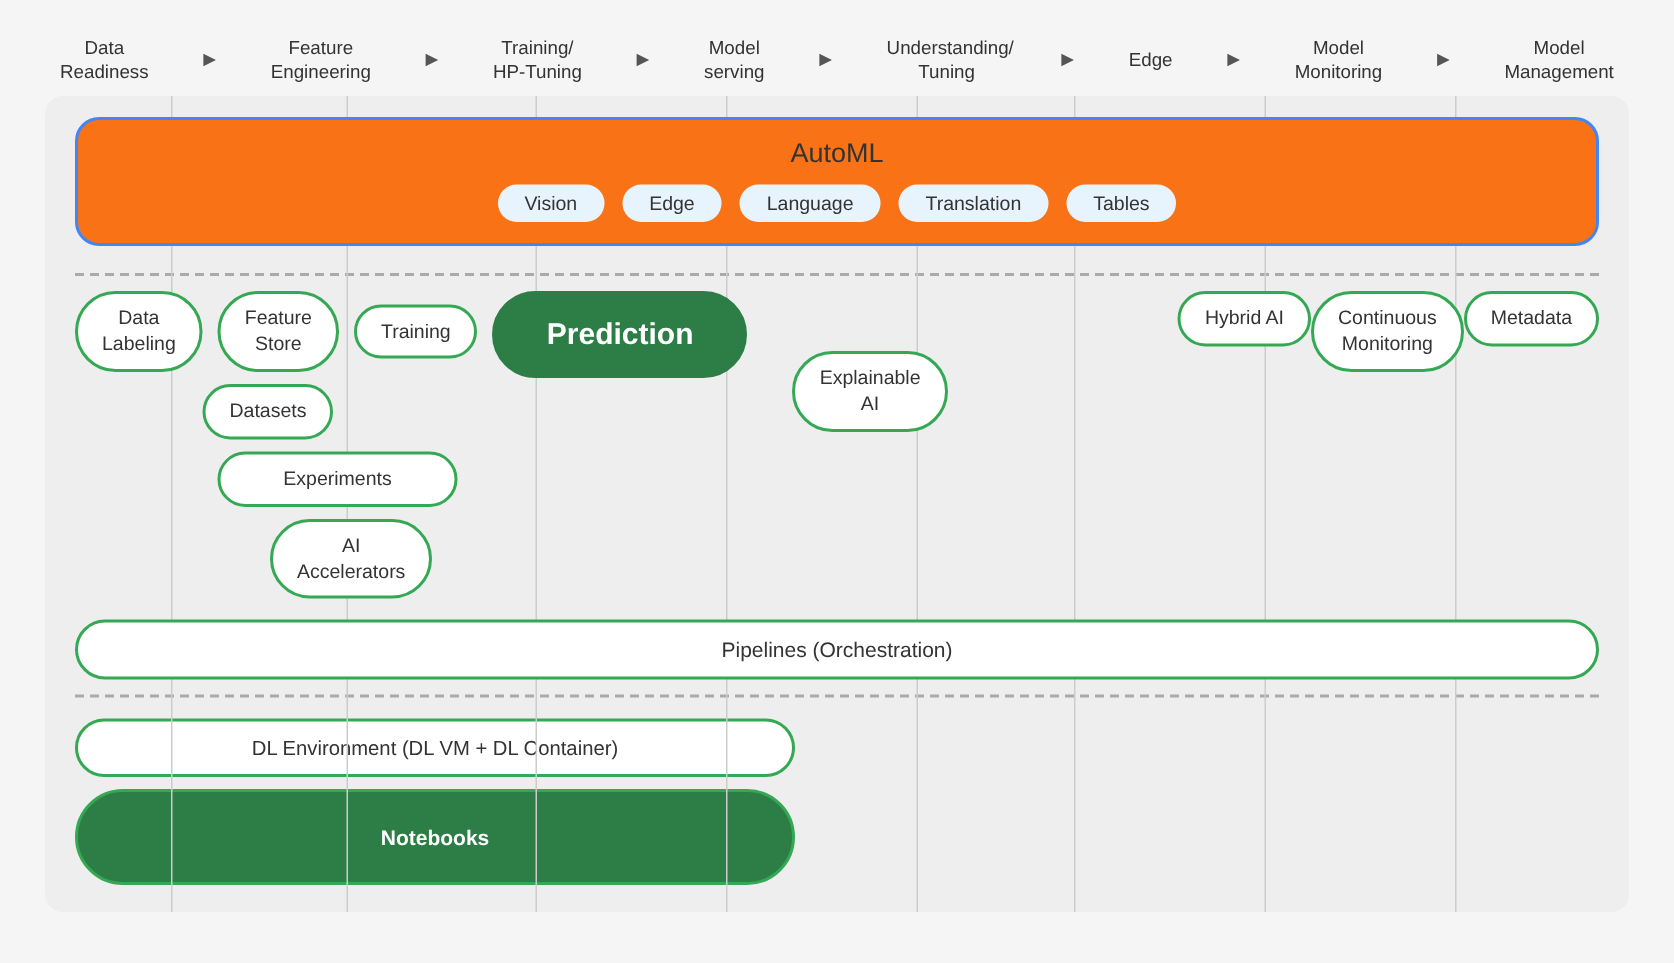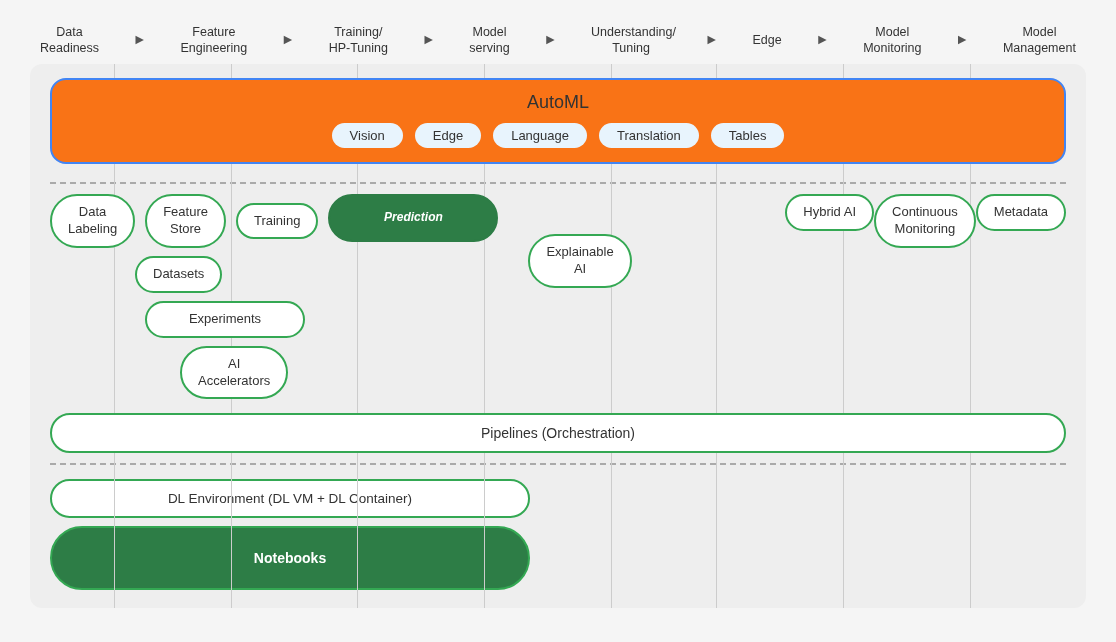--- a/index.html
+++ b/index.html
@@ -271,21 +271,21 @@
           <div style="display:flex; gap:10px; align-items:center; margin-left:95px;">
             <div class="pill" style="min-width:160px; text-align:center;">Experiments</div>
           </div>
           <div style="display:flex; gap:10px; align-items:center; margin-left:130px;">
             <div class="pill multi" style="white-space:pre-line">AI
 Accelerators</div>
           </div>
         </div>
 
         <div style="display:flex; flex-direction:column; align-items:center; flex-shrink:0; margin-top:0;">
-          <div class="pill dark" style="padding: 14px 30px; font-size:12px; min-width:170px;font-style:italic;">Prediction</div>
+          <div class="pill dark" style="padding: 14px 30px; font-size:20px; min-width:170px;">Prediction</div>
         </div>
 
         <div style="display:flex; flex-direction:column; gap:8px; flex:1;">
           <div style="display:flex; gap:10px; align-items:flex-start; justify-content:space-between;">
 
             <div style="display:flex; flex-direction:column; gap:8px; align-items:flex-start; margin-top:0;">
               <div class="pill multi" style="white-space:pre-line; margin-left:20px; margin-top:40px;">Explainable
 AI</div>
             </div>
             <div style="display:flex; align-items:flex-start;">

